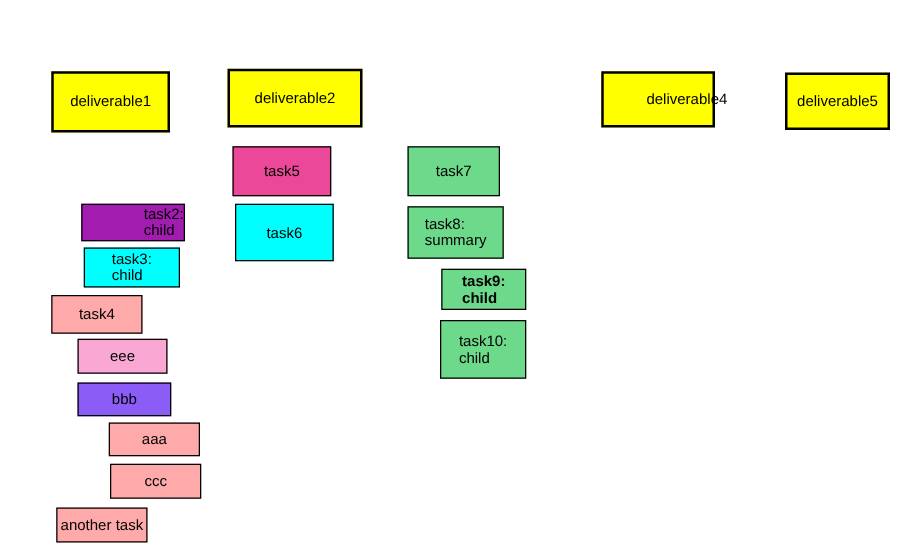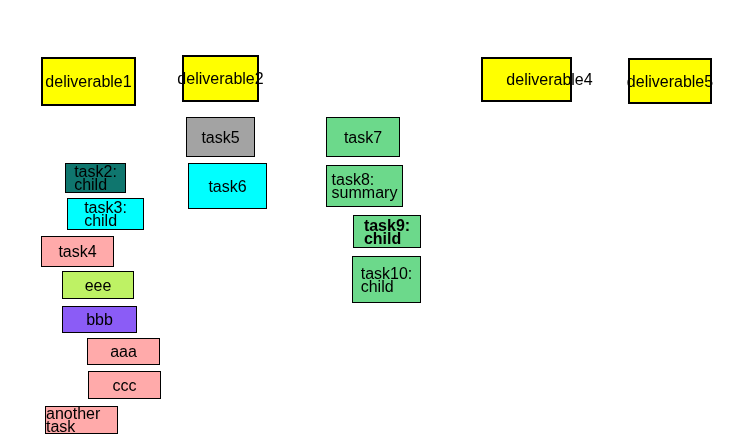--- a/index.html
+++ b/index.html
@@ -15,77 +15,77 @@
     background: #ffffff;
     overflow: hidden;
   }
   .node {
     position: absolute;
     box-sizing: border-box;
     border: 1px solid #000000;
     display: flex;
     align-items: center;
     justify-content: center;
-    font-size: 16px;
+    font-size: 12px;
     line-height: 13px;
     color: #000000;
     cursor: default;
   }
   .node.type-deliverable {
     border-width: 2px;
   }
   .node .label {
     white-space: pre-line;
     text-align: left;
   }
 </style>
 </head>
 <body>
 
 <div class="canvas" style="width: 730px; height: 445px; background: rgb(255, 255, 255);">
 
 <div class="node type-deliverable" style="left: 41px; top: 57px; width: 95px; height: 49px; background: rgb(255, 255, 0); border-color: rgb(0, 0, 0); color: rgb(0, 0, 0);">
       <div class="label">deliverable1</div>
     </div>
-    <div class="node type-deliverable" style="left: 182px; top: 55px; width: 77px; height: 47px; background: rgb(255, 255, 0); border-color: rgb(0, 0, 0); color: rgb(0, 0, 0);">
+    <div class="node type-deliverable" style="left: 182px; top: 55px; width: 108px; height: 47px; background: rgb(255, 255, 0); border-color: rgb(0, 0, 0); color: rgb(0, 0, 0);">
       <div class="label">deliverable2</div>
     </div>
     <div class="node type-deliverable" style="left: 481px; top: 57px; width: 91px; height: 45px; background: rgb(255, 255, 0); border-color: rgb(0, 0, 0); color: rgb(0, 0, 0); padding-left: 46px;">
       <div class="label">deliverable4</div>
     </div>
     <div class="node type-deliverable" style="left: 628px; top: 58px; width: 84px; height: 46px; background: rgb(255, 255, 0); border-color: rgb(0, 0, 0); color: rgb(0, 0, 0);">
       <div class="label">deliverable5</div>
     </div>
-    <div class="node type-task" style="left: 65px; top: 163px; width: 61px; height: 30px; background: #0f766e; border-color: rgb(0, 0, 0); color: rgb(0, 0, 0);">
+    <div class="node type-task" style="left: 65px; top: 163px; width: 83px; height: 30px; background: #a21caf; border-color: rgb(0, 0, 0); color: rgb(0, 0, 0); justify-content: flex-end;">
       <div class="label">task2:
 child</div>
     </div>
     <div class="node type-task" style="left: 67px; top: 198px; width: 77px; height: 32px; background: rgb(0, 255, 255); border-color: rgb(0, 0, 0); color: rgb(0, 0, 0);">
       <div class="label">task3:
 child</div>
     </div>
     <div class="node type-task" style="left: 41px; top: 236px; width: 73px; height: 31px; background: rgb(255, 170, 170); border-color: rgb(0, 0, 0); color: rgb(0, 0, 0);">
       <div class="label">task4</div>
     </div>
-    <div class="node type-task" style="left: 62px; top: 271px; width: 72px; height: 28px; background: #bef264; border-color: rgb(0, 0, 0); color: rgb(0, 0, 0);">
+    <div class="node type-task" style="left: 62px; top: 271px; width: 72px; height: 28px; background: #f9a8d4; border-color: rgb(0, 0, 0); color: rgb(0, 0, 0);">
       <div class="label">eee</div>
     </div>
     <div class="node type-task" style="left: 62px; top: 306px; width: 75px; height: 27px; background: #8b5cf6; border-color: rgb(0, 0, 0); color: rgb(0, 0, 0);">
       <div class="label">bbb</div>
     </div>
     <div class="node type-task" style="left: 87px; top: 338px; width: 73px; height: 27px; background: rgb(255, 170, 170); border-color: rgb(0, 0, 0); color: rgb(0, 0, 0);">
       <div class="label">aaa</div>
     </div>
     <div class="node type-task" style="left: 45px; top: 406px; width: 73px; height: 28px; background: rgb(255, 170, 170); border-color: rgb(0, 0, 0); color: rgb(0, 0, 0);">
       <div class="label">another task</div>
     </div>
     <div class="node type-task" style="left: 88px; top: 371px; width: 73px; height: 28px; background: rgb(255, 170, 170); border-color: rgb(0, 0, 0); color: rgb(0, 0, 0);">
       <div class="label">ccc</div>
     </div>
-    <div class="node type-task" style="left: 186px; top: 117px; width: 69px; height: 40px; background: #a3a3a3; border-color: rgb(0, 0, 0); color: rgb(0, 0, 0);">
+    <div class="node type-task" style="left: 186px; top: 117px; width: 79px; height: 40px; background: #ec4899; border-color: rgb(0, 0, 0); color: rgb(0, 0, 0);">
       <div class="label">task5</div>
     </div>
     <div class="node type-task" style="left: 188px; top: 163px; width: 79px; height: 46px; background: rgb(0, 255, 255); border-color: rgb(0, 0, 0); color: rgb(0, 0, 0);">
       <div class="label">task6</div>
     </div>
     <div class="node type-task" style="left: 326px; top: 117px; width: 74px; height: 40px; background: rgb(108, 217, 139); border-color: rgb(0, 0, 0); color: rgb(0, 0, 0);">
       <div class="label">task7</div>
     </div>
     <div class="node type-task" style="left: 326px; top: 165px; width: 77px; height: 42px; background: rgb(108, 217, 139); border-color: rgb(0, 0, 0); color: rgb(0, 0, 0);">
       <div class="label">task8:

